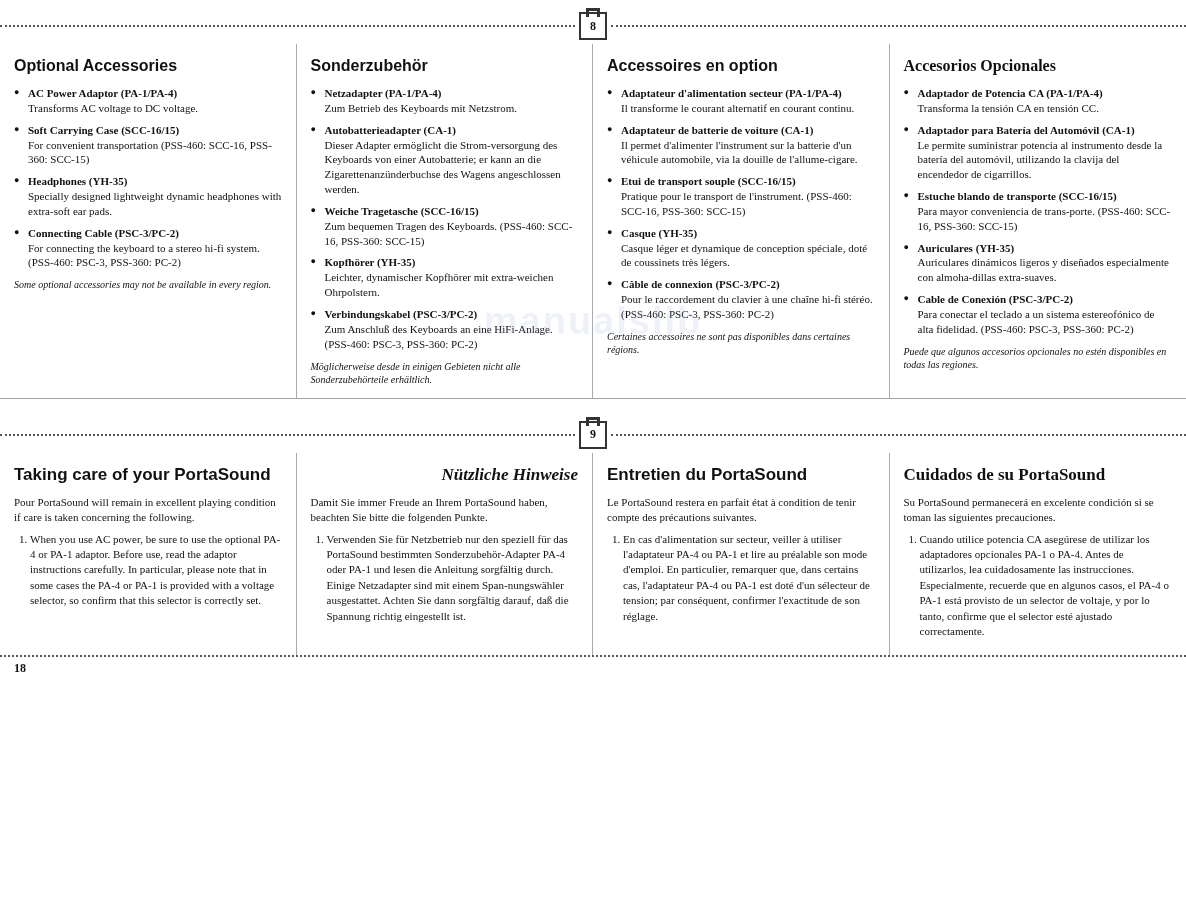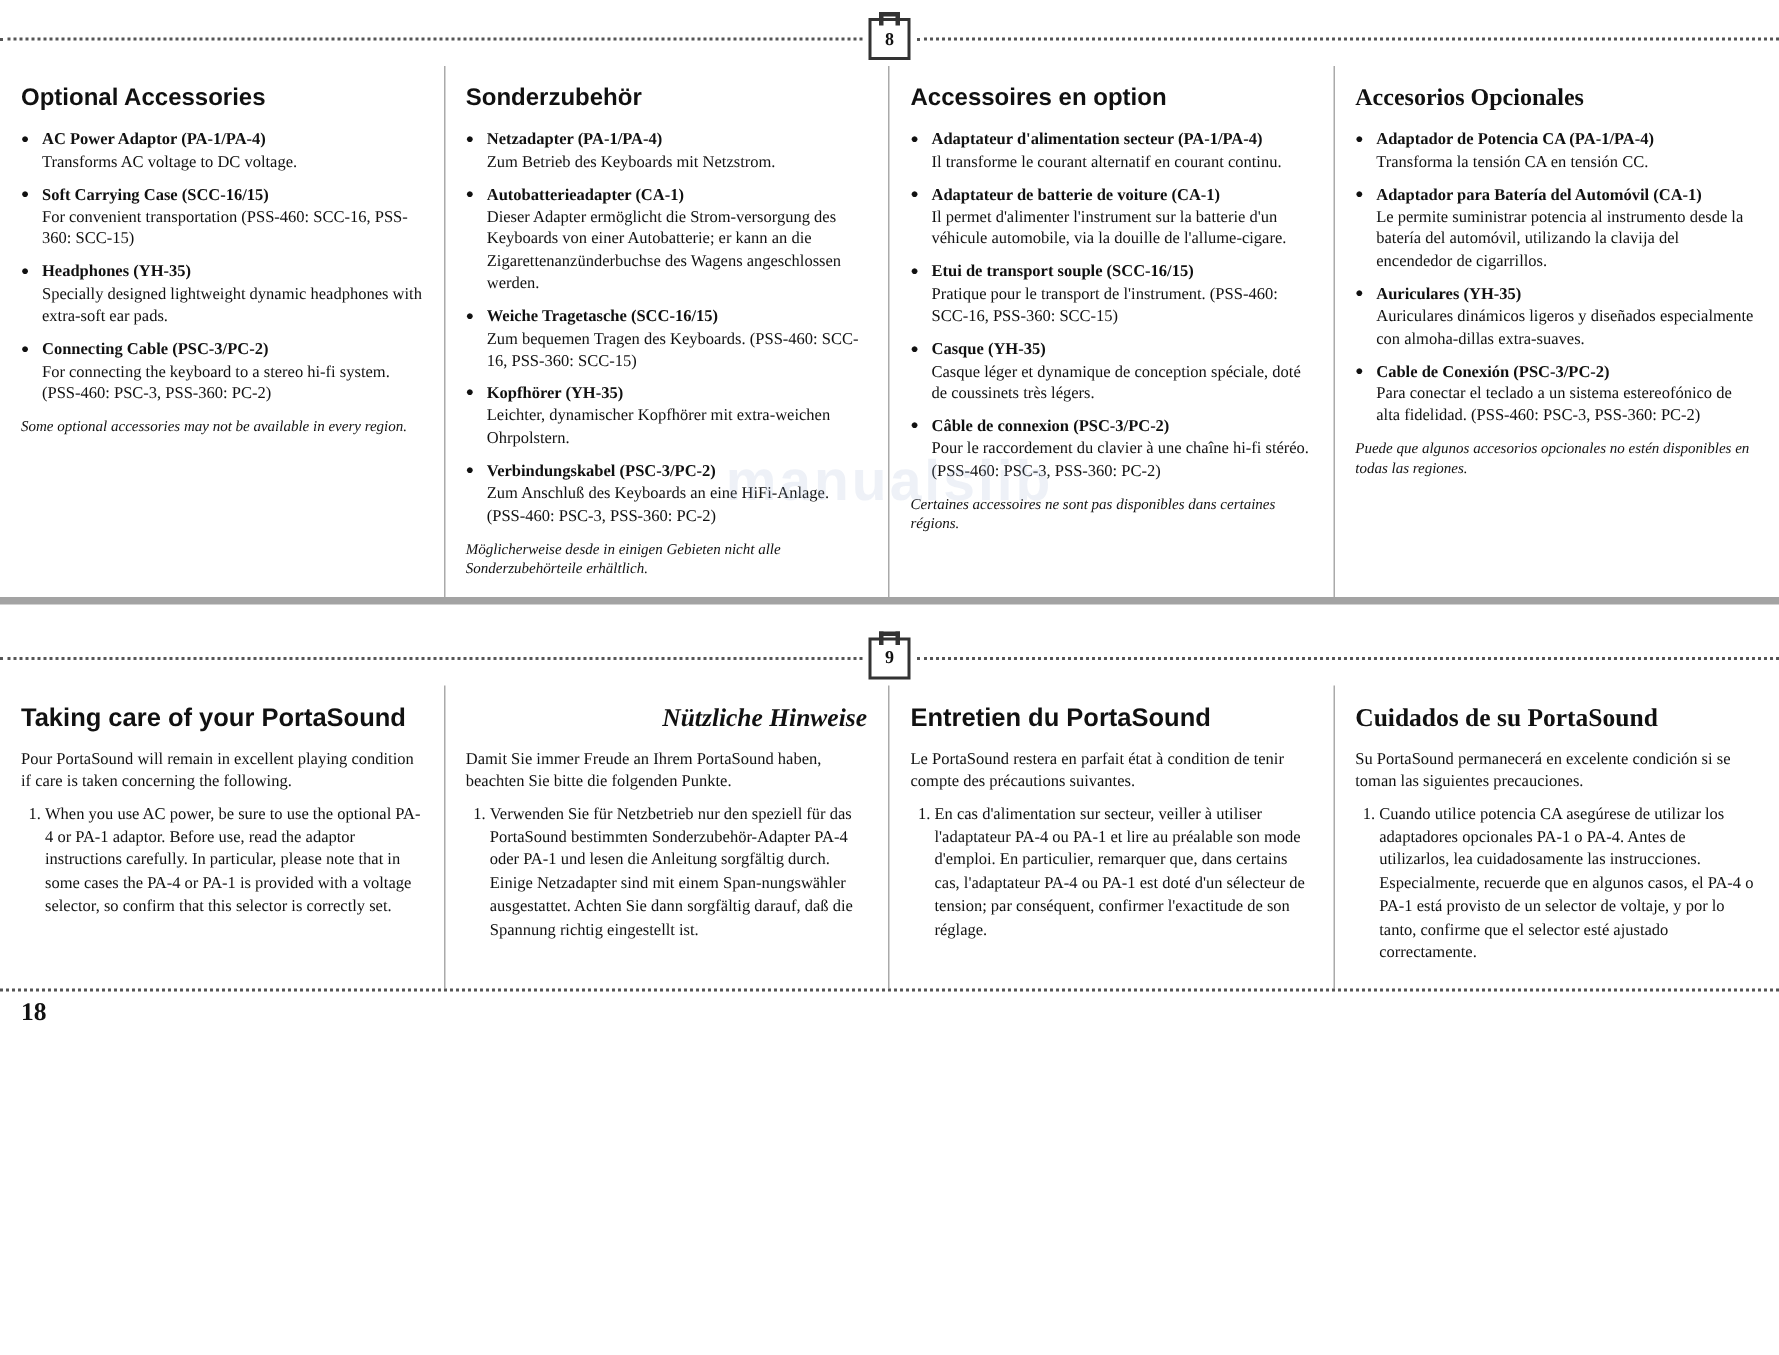--- a/index.html
+++ b/index.html
@@ -57,21 +57,21 @@
       height: 6px;
       border-left: 3px solid #333;
       border-right: 3px solid #333;
       border-top: 3px solid #333;
     }
 
     
     .four-col {
       display: grid;
       grid-template-columns: 1fr 1fr 1fr 1fr;
-      border-bottom: 5px solid #a3a3a3;
+      border-bottom: 1px solid #a3a3a3;
     }
     .col {
       padding: 12px 14px;
       border-right: 1px solid #aaa;
       vertical-align: top;
     }
     .col:last-child {
       border-right: none;
     }
     .col-title {
@@ -165,21 +165,21 @@
       font-weight: bold;
       pointer-events: none;
       white-space: nowrap;
       z-index: 10;
       font-family: Arial, sans-serif;
       letter-spacing: 2px;
     }
 
     .page-number {
       padding: 4px 14px 6px 14px;
-      font-size: 17px;
+      font-size: 12px;
       font-weight: bold;
     }
 
     
     .top-spacer {
       height: 8px;
     }
   </style>
 </head>
 <body>
@@ -230,20 +230,21 @@
         <li><b>Câble de connexion (PSC-3/PC-2)</b><br>Pour le raccordement du clavier à une chaîne hi-fi stéréo. (PSS-460: PSC-3, PSS-360: PC-2)</li>
       </ul>
       <div class="note-italic">Certaines accessoires ne sont pas disponibles dans certaines régions.</div>
     </div>
 
     <div class="col">
       <div class="col-title-serif">Accesorios Opcionales</div>
       <ul class="bullet-list">
         <li><b>Adaptador de Potencia CA (PA-1/PA-4)</b><br>Transforma la tensión CA en tensión CC.</li>
         <li><b>Adaptador para Batería del Automóvil (CA-1)</b><br>Le permite suministrar potencia al instrumento desde la batería del automóvil, utilizando la clavija del encendedor de cigarrillos.</li>
+        <li><b>Estuche blando de transporte (SCC-16/15)</b><br>Para mayor conveniencia de trans-porte. (PSS-460: SCC-16, PSS-360: SCC-15)</li>
         <li><b>Auriculares (YH-35)</b><br>Auriculares dinámicos ligeros y diseñados especialmente con almoha-dillas extra-suaves.</li>
         <li><b>Cable de Conexión (PSC-3/PC-2)</b><br>Para conectar el teclado a un sistema estereofónico de alta fidelidad. (PSS-460: PSC-3, PSS-360: PC-2)</li>
       </ul>
       <div class="note-italic">Puede que algunos accesorios opcionales no estén disponibles en todas las regiones.</div>
     </div>
 
   </div>
 
   <div style="height:18px;"></div>
 

